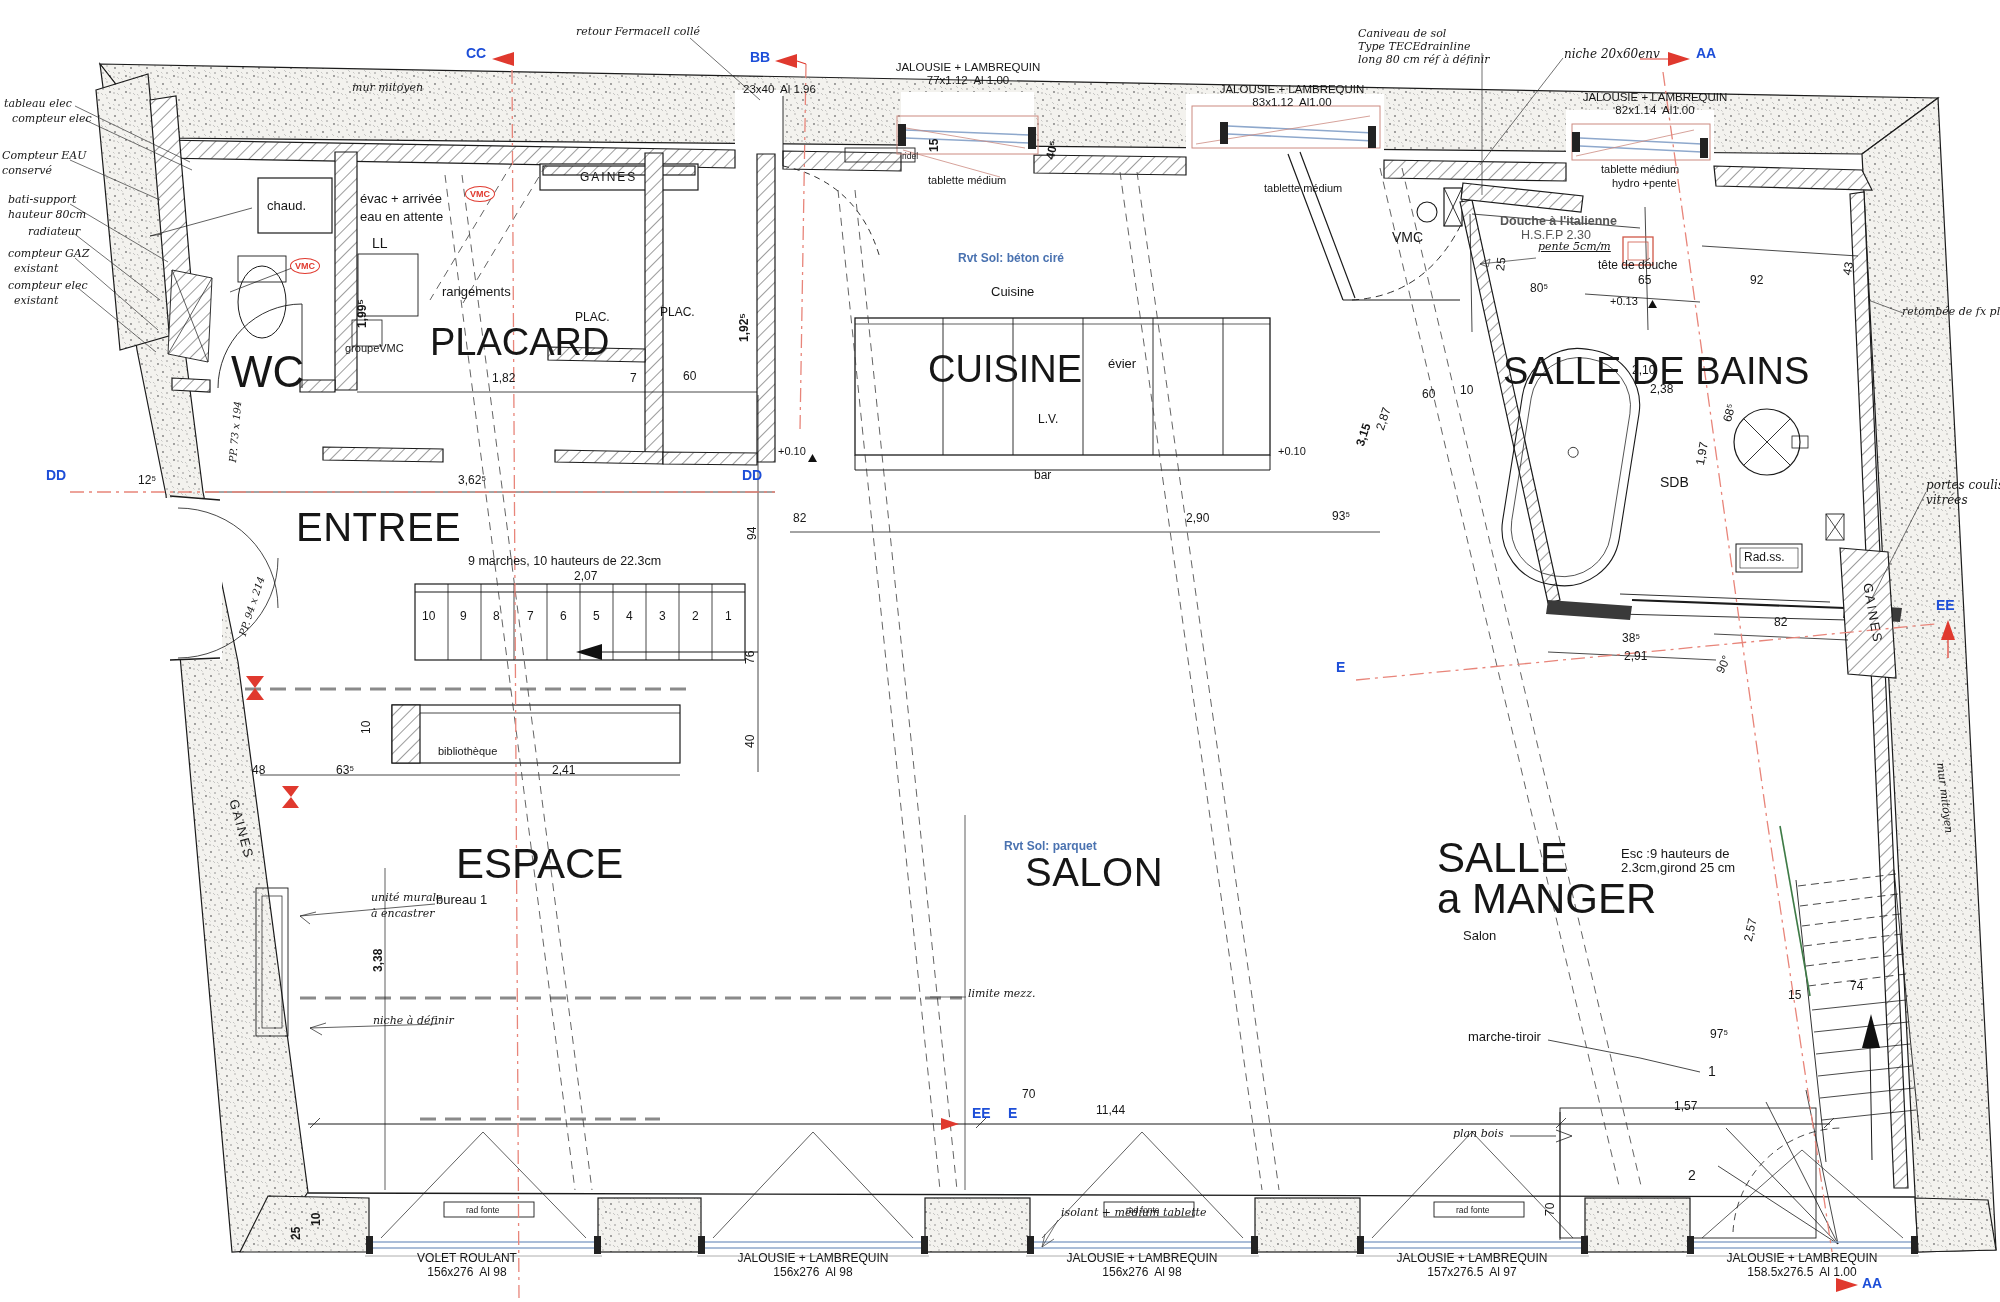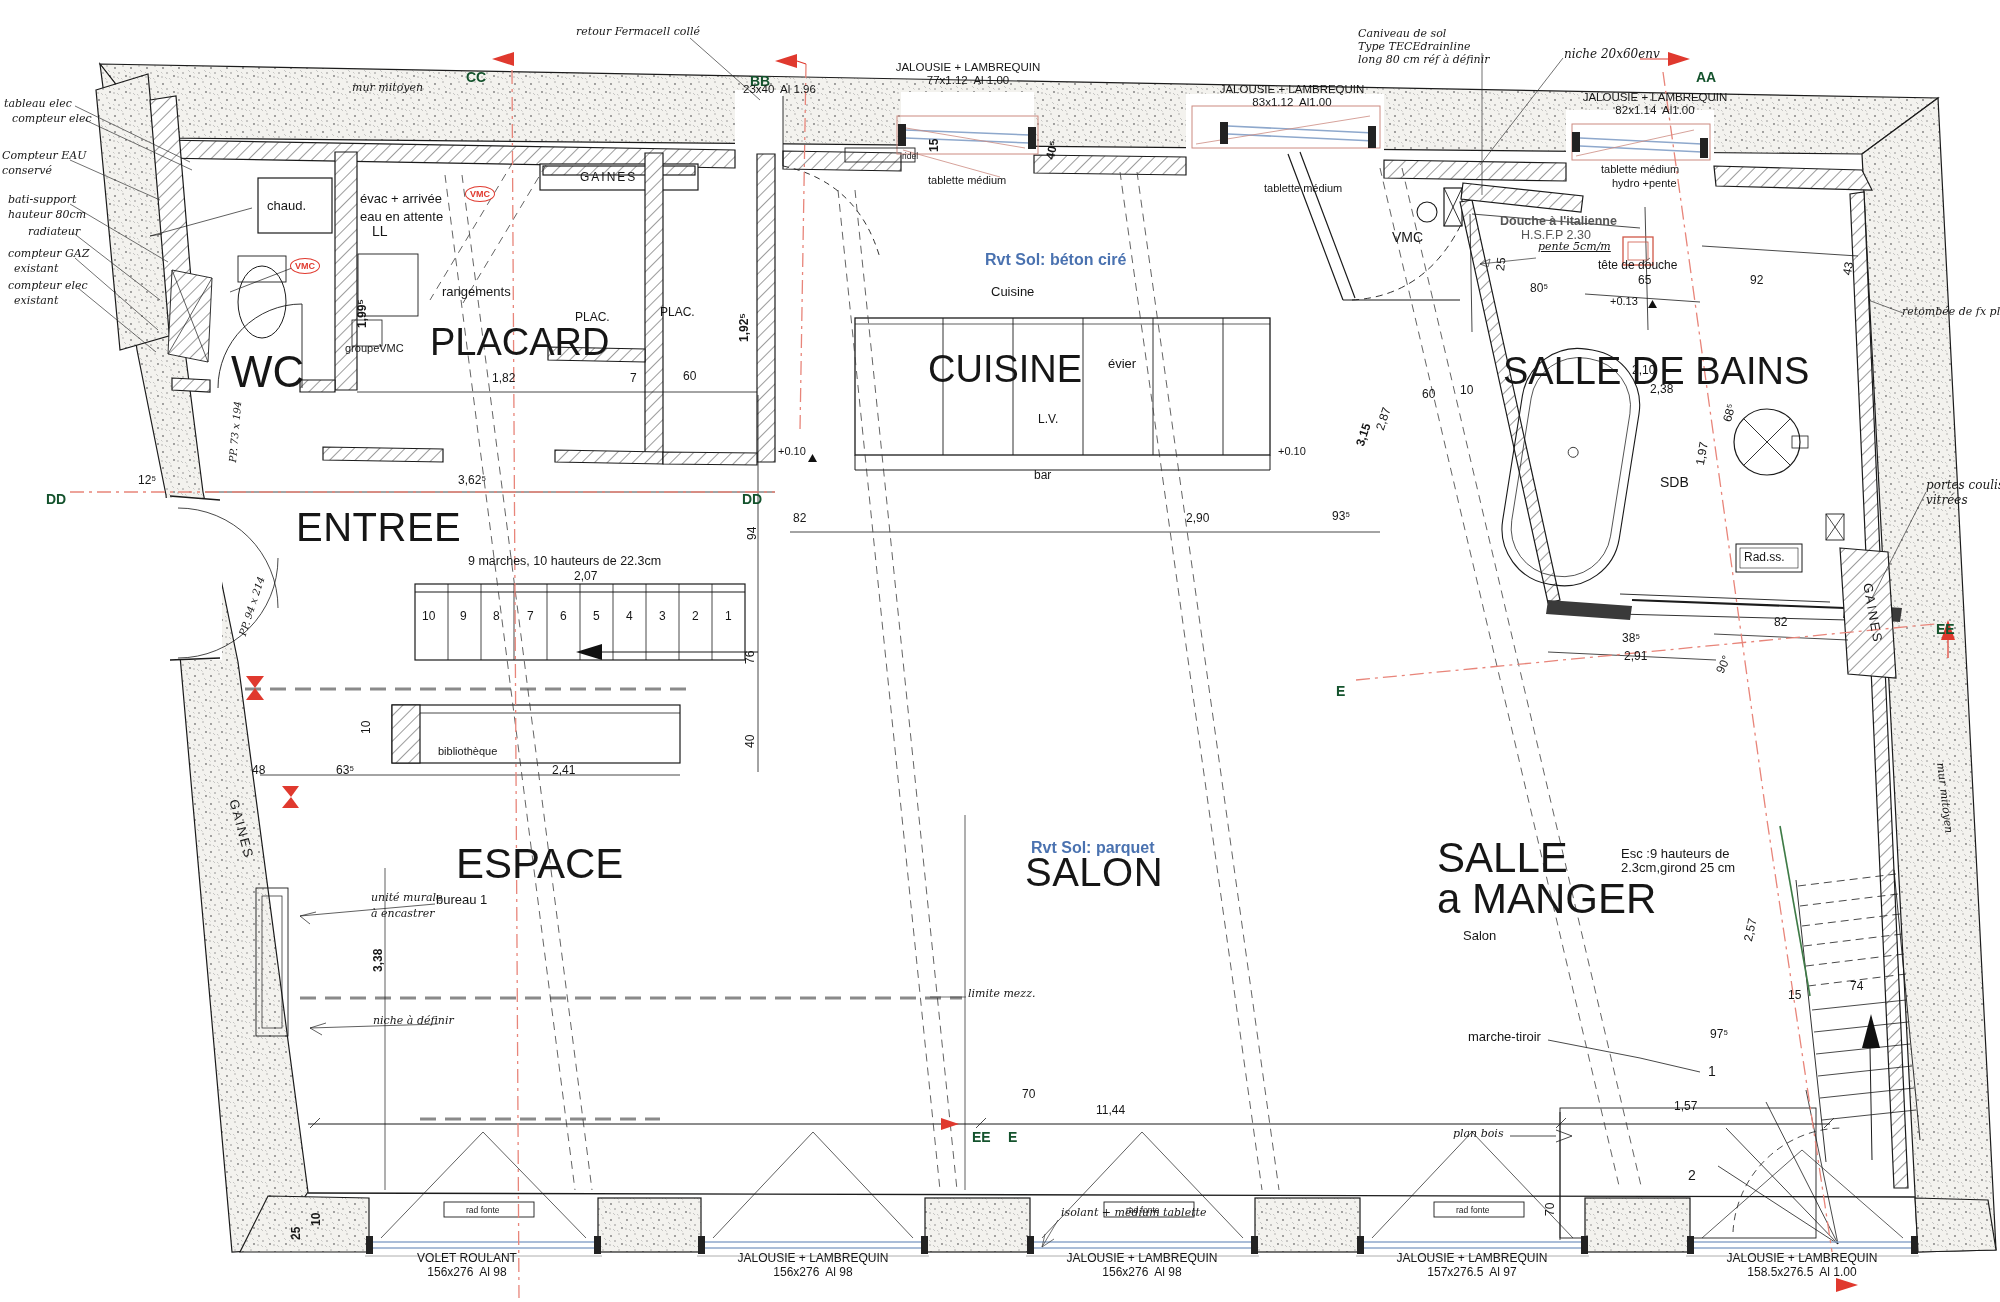--- a/index.html
+++ b/index.html
@@ -10,22 +10,22 @@
   .big{font-size:40px;letter-spacing:0.5px;}
   .b42{font-size:42px;}
   .b44{font-size:44px;}
   .b38{font-size:38px;}
   .med{font-size:13px;}
   .sm{font-size:11px;}
   .dim{font-size:12px;}
   .dimb{font-size:12px;font-weight:bold;}
   .it{font-family:"DejaVu Serif",serif;font-style:italic;font-size:11px;}
   .it11{font-family:"DejaVu Serif",serif;font-style:italic;font-size:11px;}
-  .blue{color:#4a72b0;font-weight:bold;font-size:16px;margin-left:27px;}
-  .red{color:#14532d;font-weight:bold;font-size:14px;margin-top:24px;}
+  .blue{color:#4a72b0;font-weight:bold;font-size:12px;}
+  .red{color:#1d4ed8;font-weight:bold;font-size:14px;}
   .gray{color:#555;font-weight:bold;font-size:12.5px;}
   .rot{transform-origin:left top;}
   .ctr{transform:translateX(-50%);}
   .badge{position:absolute;border:1.6px solid #e0392e;border-radius:50%;color:#e0392e;
          font-size:9px;font-weight:bold;padding:2px 4px;background:rgba(255,255,255,.7);}
   .boxlbl{position:absolute;font-size:8.5px;}
 </style>
 </head>
 <body>
 
@@ -281,21 +281,21 @@
 <div class="lbl b42" style="left:456px;top:843px;">ESPACE</div>
 <div class="lbl big" style="left:1025px;top:852px;">SALON</div>
 <div class="lbl b42" style="left:1437px;top:837px;">SALLE</div>
 <div class="lbl b42" style="left:1437px;top:878px;">a MANGER</div>
 
 <div class="lbl med" style="left:991px;top:285px;">Cuisine</div>
 <div class="lbl med" style="left:1463px;top:929px;">Salon</div>
 <div class="lbl med" style="left:1660px;top:475px;font-size:14px;">SDB</div>
 <div class="lbl med" style="left:1392px;top:230px;font-size:14px;">VMC</div>
 <div class="lbl med" style="left:267px;top:199px;">chaud.</div>
-<div class="lbl med" style="left:372px;top:224px;font-size:14px;">LL</div>
+<div class="lbl med" style="left:372px;top:236px;font-size:14px;">LL</div>
 <div class="lbl med" style="left:442px;top:285px;">rangements</div>
 <div class="lbl sm" style="left:345px;top:343px;">groupeVMC</div>
 
 <div class="lbl med" style="left:575px;top:311px;font-size:12px;">PLAC.</div>
 <div class="lbl med" style="left:660px;top:306px;font-size:12px;">PLAC.</div>
 <div class="lbl med" style="left:1108px;top:357px;">évier</div>
 <div class="lbl sm" style="left:1038px;top:413px;font-size:12px;">L.V.</div>
 <div class="lbl sm" style="left:1034px;top:469px;font-size:12px;">bar</div>
 <div class="boxlbl" style="left:866px;top:151px;margin-left:36px;">ridel</div>
 <div class="lbl sm" style="left:438px;top:746px;">bibliothèque</div>

